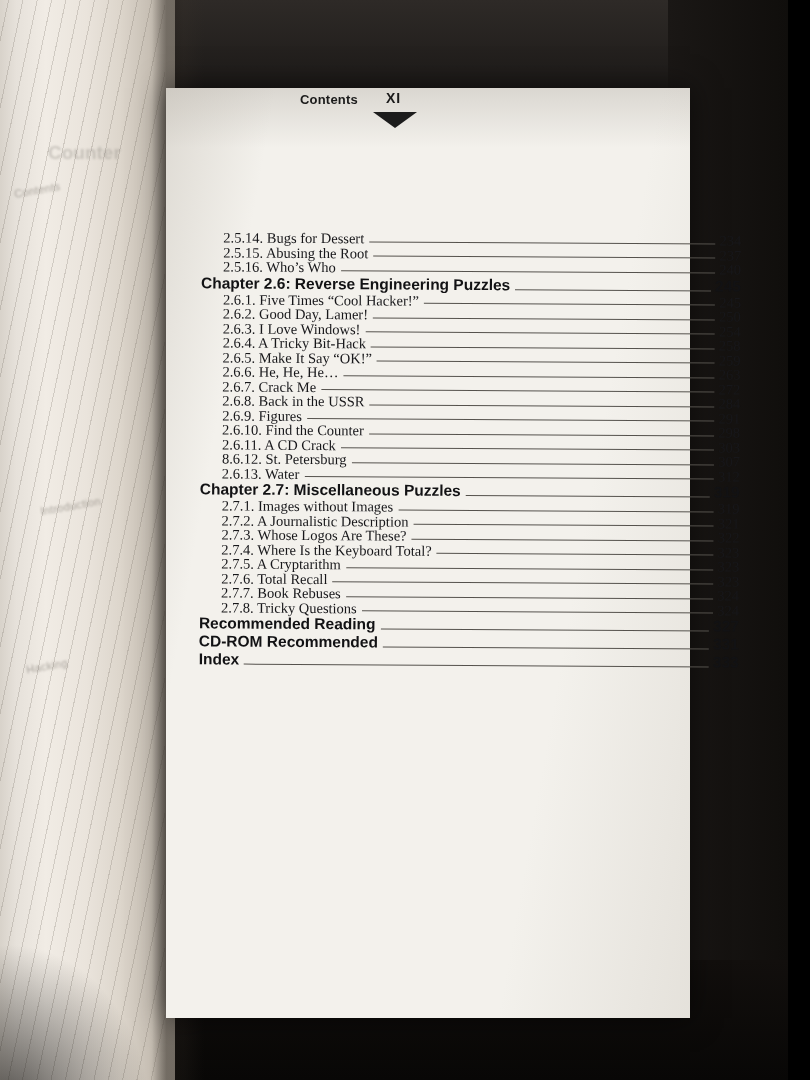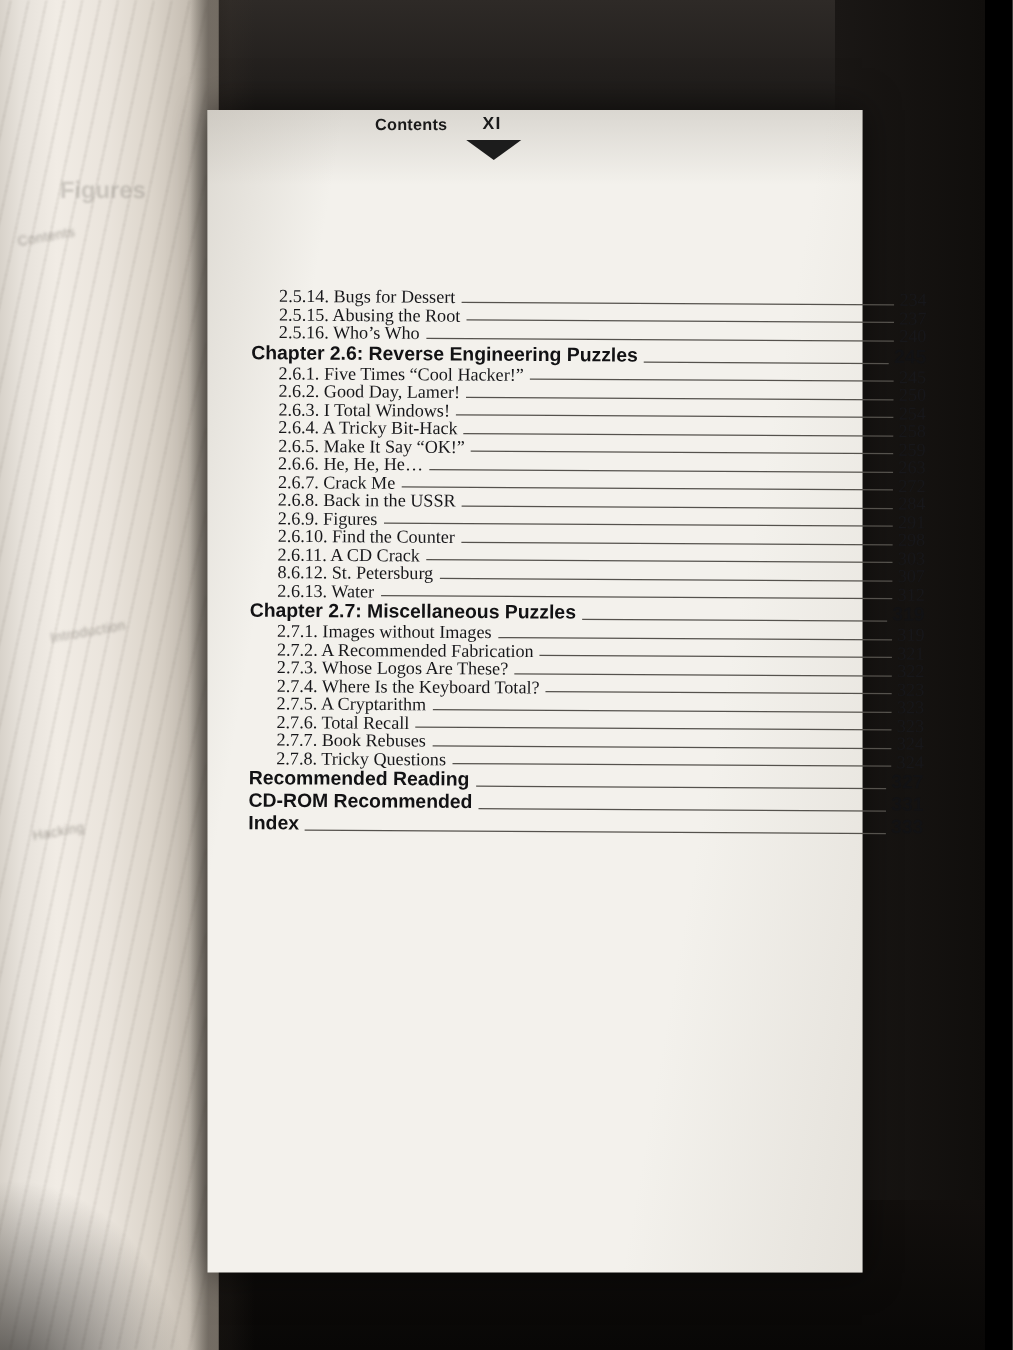--- a/index.html
+++ b/index.html
@@ -263,21 +263,21 @@
   <div class="gutter"></div>
 
   <div class="right-page">
     <div class="page-top-shade"></div>
   </div>
 
   <div class="rh-label">Contents</div>
   <div class="rh-folio">XI</div>
   <div class="rh-mark"></div>
 
-  <div class="bleed-head">Figures</div>
+  <div class="bleed-head">Counter</div>
   <div class="bleed-line" style="left:190px; top:330px; width:300px;"></div>
   <div class="bleed-line" style="left:200px; top:628px; width:300px;"></div>
   <div class="bleed-line" style="left:200px; top:652px; width:300px;"></div>
 
   <div class="page-inner warp1" style="left:200px; top:232px; width:540px; position:absolute;">
     <ul class="toc" id="toc-list">
         <li class="row sub">
           <span class="label">2.5.14. Bugs for Dessert</span>
           <span class="leader"></span>
           <span class="page">234</span>
@@ -301,21 +301,21 @@
           <span class="label">2.6.1. Five Times “Cool Hacker!”</span>
           <span class="leader"></span>
           <span class="page">245</span>
         </li>
         <li class="row sub">
           <span class="label">2.6.2. Good Day, Lamer!</span>
           <span class="leader"></span>
           <span class="page">250</span>
         </li>
         <li class="row sub">
-          <span class="label">2.6.3. I Total Windows!</span>
+          <span class="label">2.6.3. I Love Windows!</span>
           <span class="leader"></span>
           <span class="page">254</span>
         </li>
         <li class="row sub">
           <span class="label">2.6.4. A Tricky Bit-Hack</span>
           <span class="leader"></span>
           <span class="page">258</span>
         </li>
         <li class="row sub">
           <span class="label">2.6.5. Make It Say “OK!”</span>
@@ -366,21 +366,21 @@
           <span class="label">Chapter 2.7: Miscellaneous Puzzles</span>
           <span class="leader"></span>
           <span class="page">319</span>
         </li>
         <li class="row sub">
           <span class="label">2.7.1. Images without Images</span>
           <span class="leader"></span>
           <span class="page">319</span>
         </li>
         <li class="row sub">
-          <span class="label">2.7.2. A Recommended Fabrication</span>
+          <span class="label">2.7.2. A Journalistic Description</span>
           <span class="leader"></span>
           <span class="page">321</span>
         </li>
         <li class="row sub">
           <span class="label">2.7.3. Whose Logos Are These?</span>
           <span class="leader"></span>
           <span class="page">322</span>
         </li>
         <li class="row sub">
           <span class="label">2.7.4. Where Is the Keyboard Total?</span>

